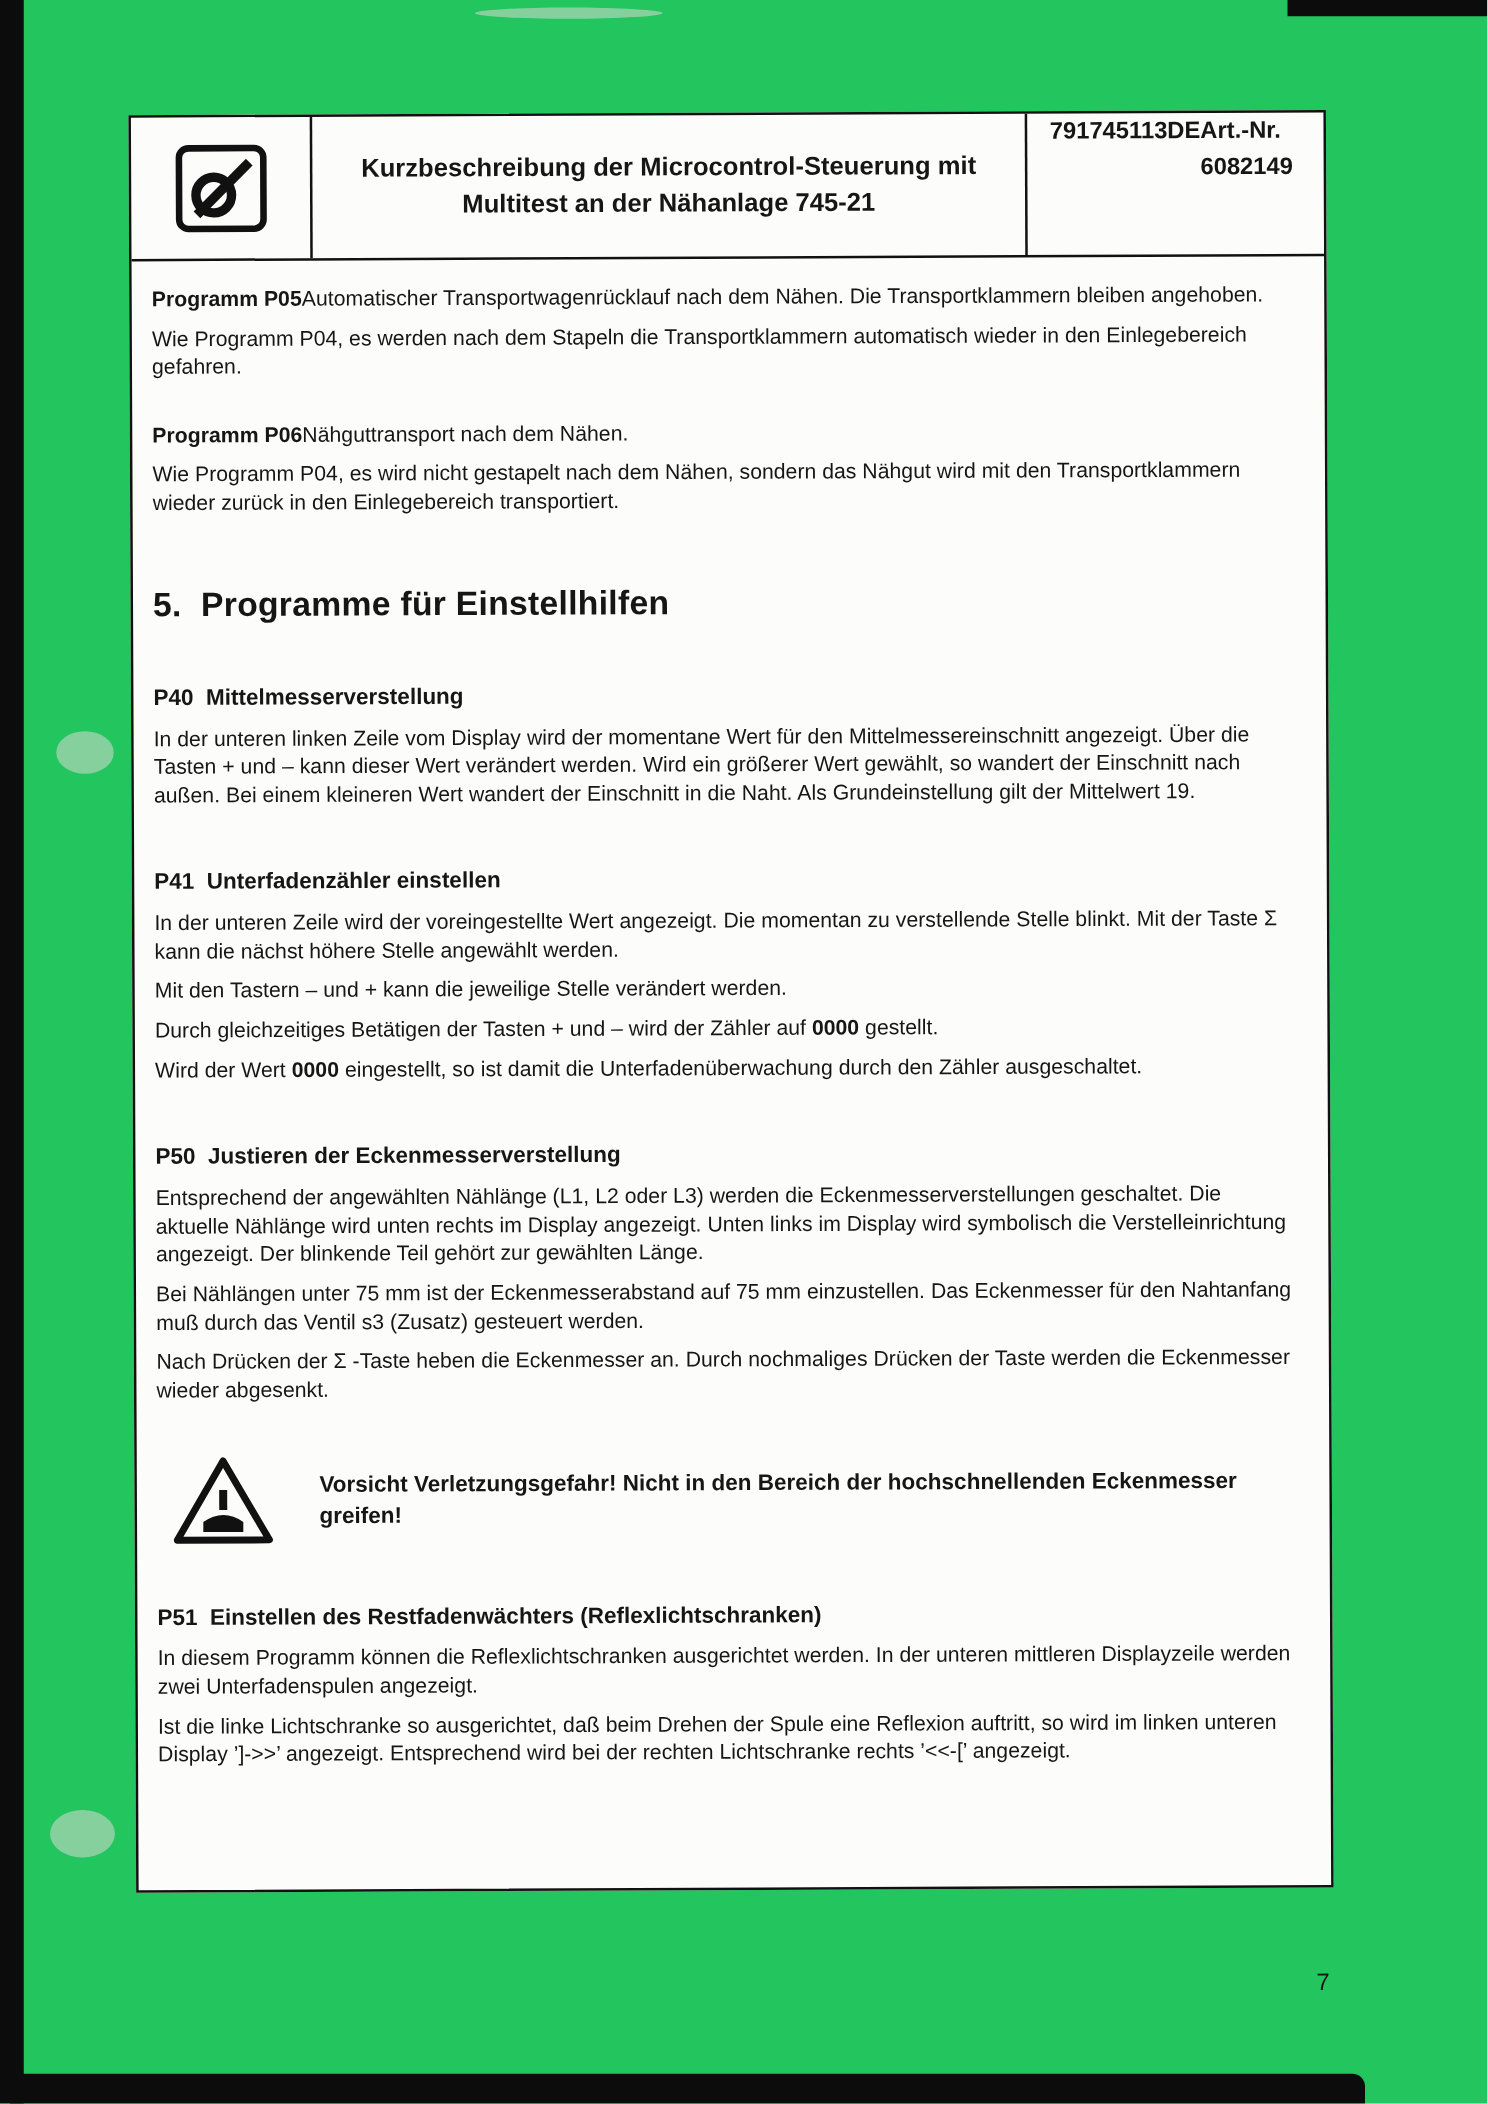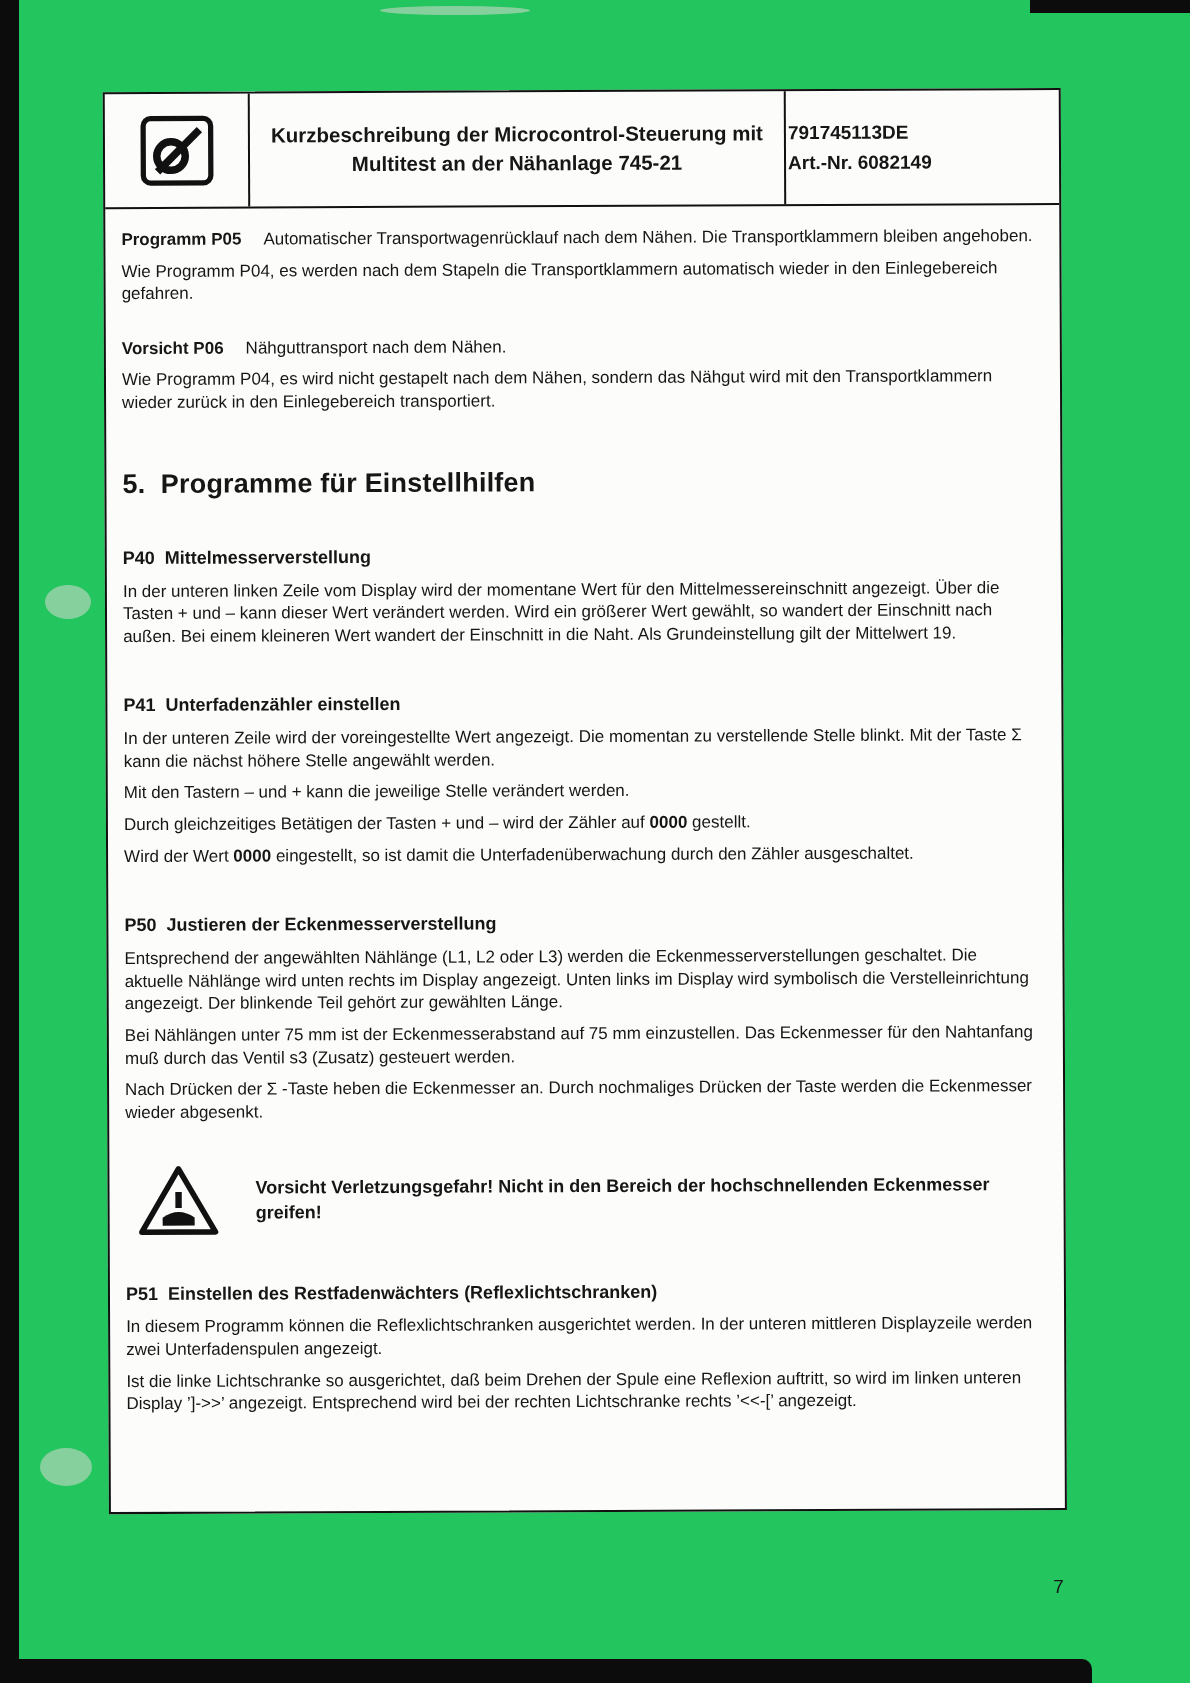--- a/index.html
+++ b/index.html
@@ -30,29 +30,29 @@
   }
 
   
   .header { display:flex; border-bottom:2.5px solid #111; height:115px; }
   .logo-cell { width:145px; border-right:2.5px solid #111;
                display:flex; align-items:center; justify-content:center; }
   .logo { width:78px; height:72px; }
   .title-cell { flex:1; display:flex; flex-direction:column; justify-content:center;
                 align-items:center; text-align:center; font-weight:bold;
                 font-size:20.5px; line-height:1.4; padding:0 8px; }
-  .num-cell { width:275px; border-left:2.5px solid #111;
-              display:flex; flex-direction:column; justify-content:center;
-              padding-left:2px; font-weight:bold; font-size:19px; line-height:1.55; }
+  .num-cell { width:239px; border-left:2.5px solid #111;
+              display:flex; flex-direction:row; justify-content:center;
+              padding-left:18px; font-weight:bold; font-size:19px; line-height:1.55; }
 
   
   .content { padding:20px 26px 0 16px; font-size:17px; line-height:1.33; }
   .para { margin:0 0 9px 0; }
   .para:last-child { margin-bottom:0; }
-  .inline-label { font-weight:bold; margin-right:22px; }
+  .inline-label { font-weight:bold; }
   .block { margin-top:0; }
   .gap-md { margin-top:32px; }
   .gap-lg { margin-top:46px; }
   .main-heading { font-size:27px; font-weight:bold; margin-top:52px; margin-bottom:44px;
                   white-space:pre-wrap; letter-spacing:.2px; }
   .sub-heading { font-size:18px; font-weight:bold; margin-bottom:10px; white-space:pre-wrap; }
 
   .warning { display:flex; align-items:center; margin-top:40px; }
   .warn-icon { width:82px; height:72px; margin-left:12px; flex:0 0 auto; }
   .warn-text { font-weight:bold; font-size:18px; line-height:1.35;
@@ -98,21 +98,21 @@
 
         <div class="block">
           <p class="para">
             <strong class="inline-label">Programm P05</strong><span>Automatischer Transportwagenrücklauf nach dem Nähen. Die Transportklammern bleiben angehoben.</span>
           </p>
           <p class="para">Wie Programm P04, es werden nach dem Stapeln die Transportklammern automatisch wieder in den Einlegebereich gefahren.</p>
         </div>
 
         <div class="block gap-md">
           <p class="para">
-            <strong class="inline-label">Vorsicht P06</strong><span>Nähguttransport nach dem Nähen.</span>
+            <strong class="inline-label">Programm P06</strong><span>Nähguttransport nach dem Nähen.</span>
           </p>
           <p class="para">Wie Programm P04, es wird nicht gestapelt nach dem Nähen, sondern das Nähgut wird mit den Transportklammern wieder zurück in den Einlegebereich transportiert.</p>
         </div>
 
         <h1 class="main-heading">5.  Programme für Einstellhilfen</h1>
 
         <div class="block">
           <h2 class="sub-heading">P40  Mittelmesserverstellung</h2>
           <p class="para">In der unteren linken Zeile vom Display wird der momentane Wert für den Mittelmessereinschnitt angezeigt. Über die Tasten + und – kann dieser Wert verändert werden. Wird ein größerer Wert gewählt, so wandert der Einschnitt nach außen. Bei einem kleineren Wert wandert der Einschnitt in die Naht. Als Grundeinstellung gilt der Mittelwert 19.</p>
         </div>

